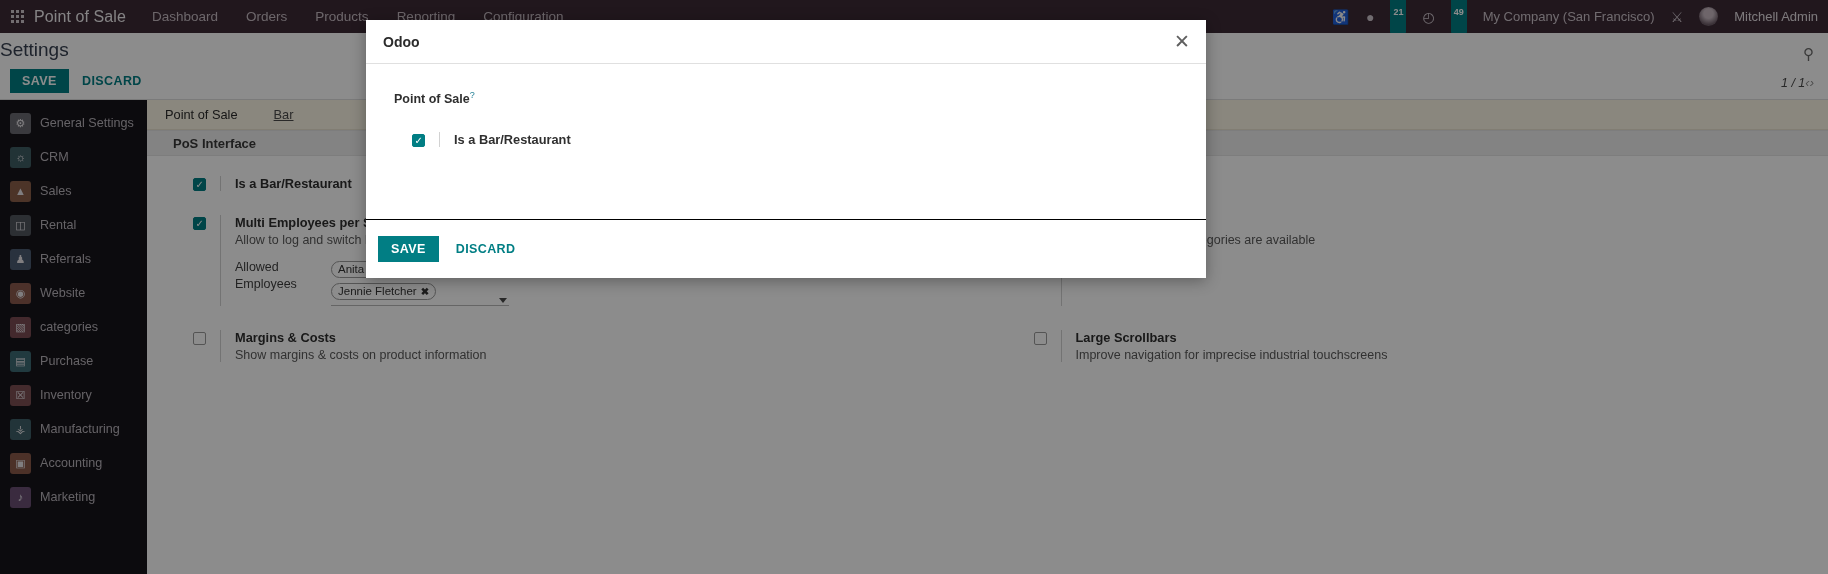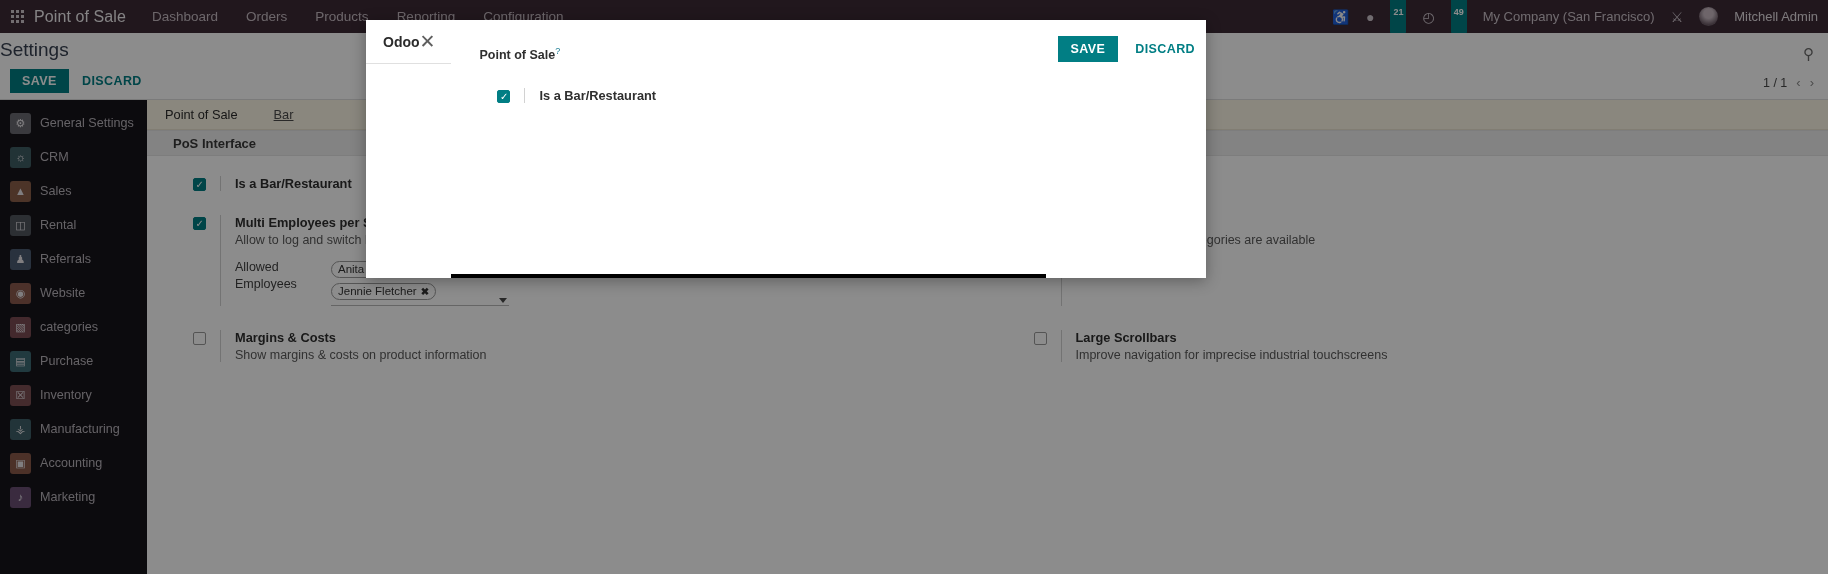--- a/index.html
+++ b/index.html
@@ -96,22 +96,22 @@
     color: #017e84; font-size: 12.5px; font-weight: bold;
     letter-spacing: .4px; padding: 5px 10px; cursor: pointer;
     background: transparent; border: none;
   }
   .cp-search {
     position: absolute; right: 14px; top: 12px;
     color: #6b6b6b; font-size: 15px; cursor: pointer;
   }
   .cp-pager {
     position: absolute; right: 14px; top: 42px;
-    display: flex; align-items: center; gap: 9px;
-    color: #4a4a4a; font-size: 12.5px;
+    display: flex; align-items: center; 
+    color: #4a4a4a; font-size: 12.5px; font-style: italic;
   }
   .pg-arrow { color: #8b8b8b; font-size: 13px; cursor: pointer; }
 
   
   .sidebar {
     position: absolute; left: 0; top: 100px;
     width: 147px; height: 474px;
     background: #17151a;
     padding-top: 6px;
     overflow: hidden;
@@ -220,36 +220,36 @@
     width: 1828px; height: 574px;
   }
 
   
   .modal {
     position: absolute;
     left: 366px; top: 20px;
     width: 840px; height: 258px;
     background: #fff;
     box-shadow: 0 3px 14px rgba(0,0,0,.32);
-    display: flex; 
+    display: flex; flex-direction: column;
   }
   .modal-head {
     height: 44px; flex: none;
     display: flex; align-items: center;
     padding: 0 16px 0 17px;
     border-bottom: 1px solid #e0e0e0;
   }
   .modal-title { font-size: 14px; font-weight: bold; color: #2b2b2b; }
   .modal-x {
     margin-left: auto; font-size: 19px; color: #5f5f5f;
     cursor: pointer; line-height: 1; font-weight: 300;
   }
   .modal-body {
     flex: 1; padding: 26px 28px 0 28px; position: relative;
-    border-bottom: 4px solid #000000;
+    border-bottom: 1px solid #000000;
   }
   .m-label {
     font-size: 12.5px; font-weight: bold; color: #2f2f2f;
   }
   .m-label sup { color: #1e7d93; font-size: 9px; font-weight: normal; }
   .m-input {
     display: block; width: 780px;
     border: none; outline: none;
     font-size: 27px; color: #2c2c2c;
     font-family: "Liberation Sans", sans-serif;

